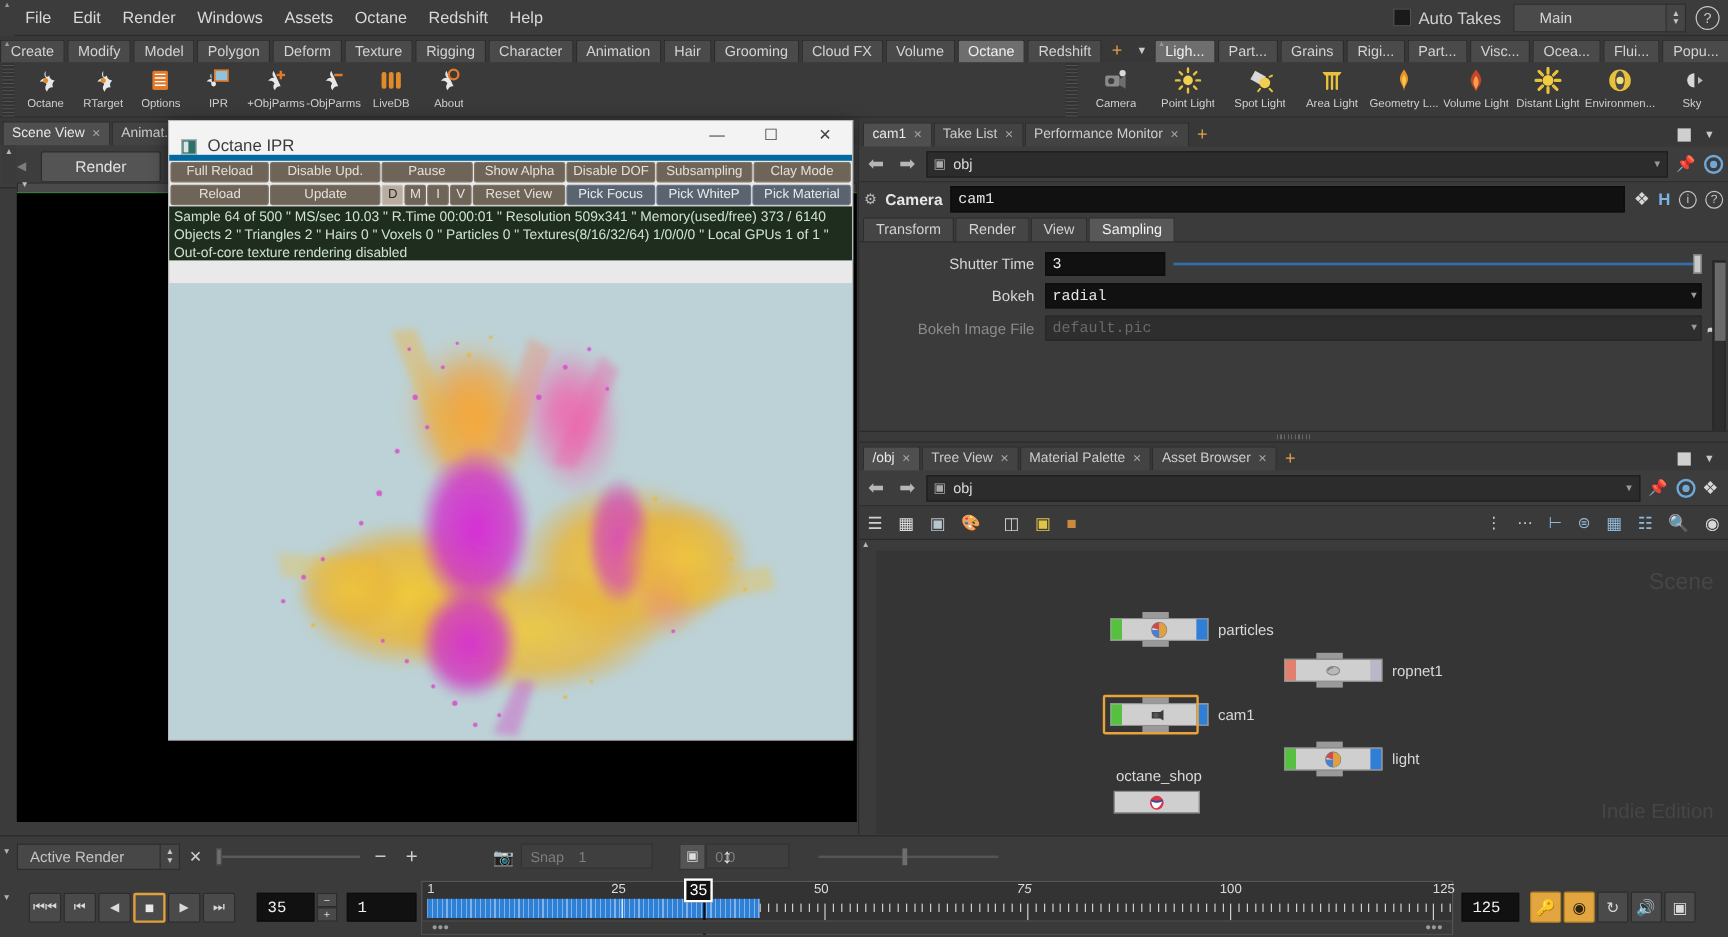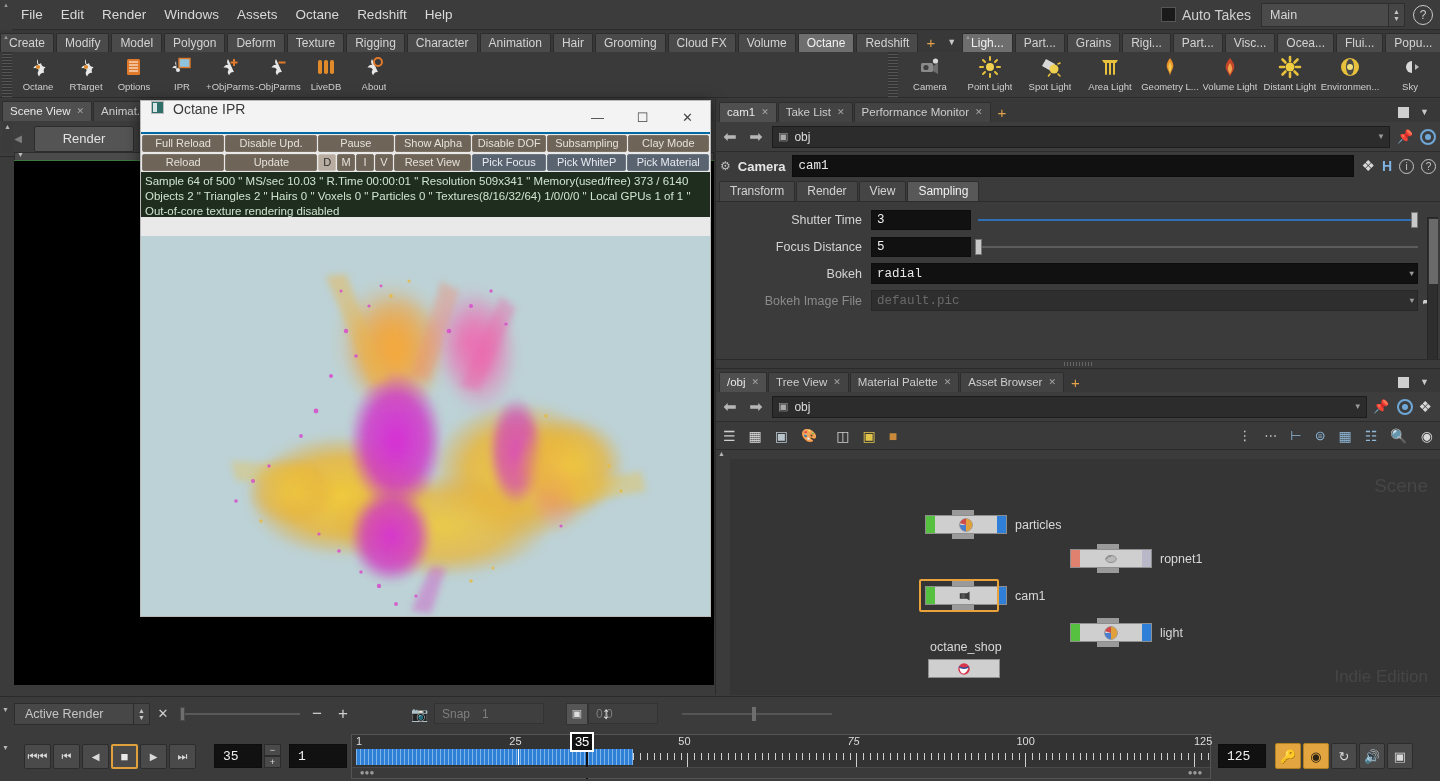--- a/index.html
+++ b/index.html
@@ -20,21 +20,21 @@
     border-bottom:1px solid #2b2b2b;
   }
   .menu-grip{ width:12px; height:30px; background:#3c3c3c; position:relative;}
   .menu-grip:after{ content:"\25B2"; font-size:6px; color:#9a9a9a; position:absolute; top:2px; left:3px;}
   .menu-item{ padding:0 9px; height:30px; line-height:30px; font-size:13.5px; color:#d9d9d9; cursor:default;}
   .menubar-right{ margin-left:auto; display:flex; align-items:center; height:30px; }
   .autotakes-box{ width:15px; height:15px; background:#1a1a1a; border:1px solid #555; margin-right:6px;}
   .autotakes-label{ font-size:14px; color:#cfcfcf; margin-right:10px;}
   .take-select{
     width:128px; height:24px; background:#4a4a4a; border:1px solid #2e2e2e;
-    display:flex; align-items:center; padding-left:8px; font-size:12.5px; color:#d6d6d6;
+    display:flex; align-items:center; padding-left:21px; font-size:12.5px; color:#d6d6d6;
   }
   .spinner{ width:16px; height:24px; background:#454545; border:1px solid #2e2e2e; border-left:none;
     display:flex; flex-direction:column; align-items:center; justify-content:center; color:#c6c6c6; font-size:7px; line-height:7px;}
   .help-circ{ width:20px; height:20px; border-radius:50%; border:1.6px solid #c9c9c9; color:#c9c9c9;
     font-size:12px; display:flex; align-items:center; justify-content:center; margin:0 7px 0 8px;}
 
   
   .shelfrow{
     position:absolute; left:0; top:30px; width:1440px; height:22px;
     background:#383838; display:flex; align-items:flex-end;
@@ -103,22 +103,22 @@
     background:#4a4a4a; border:1px solid #2d2d2d;}
   .vp-slim-bar:before{content:"\25BC"; position:absolute; left:2px; top:-2px; font-size:7px; color:#bdbdbd;}
 
   
   .iprwin{
     position:absolute; left:140px; top:100px; width:571px; height:517px;
     background:#e9e9e9; border:1px solid #b9b9b9;
     box-shadow:0 3px 14px rgba(0,0,0,.55);
   }
   .ipr-title{
-    height:33px; background:#f3f3f3; display:flex; align-items:flex-start;
-    border-bottom:2px solid #0369a1;
+    height:33px; background:#f3f3f3; display:flex; align-items:flex-end;
+    border-bottom:5px solid #0369a1;
   }
   .ipr-icon{ width:13px; height:13px; margin:0 9px 0 10px; background:#2f6f6a;
     border:1px solid #bdbdbd; position:relative;}
   .ipr-icon:after{content:""; position:absolute; left:1px; top:1px; width:4px; height:9px; background:#d8e7e5;}
   .ipr-titletext{ font-size:14px; color:#3b3b3b; }
   .ipr-winbtns{ margin-left:auto; display:flex; }
   .wbtn{ width:45px; height:33px; display:flex; align-items:center; justify-content:center;
     color:#444; font-size:13px;}
   .ipr-btnrow{ display:flex; padding:1px 0 0 1px; }
   .ibtn{
@@ -744,29 +744,20 @@
         <div class="prow">
           <div class="plabel">Shutter Time</div>
           <div class="pval">3</div>
           <div class="slider">
             <div class="strack"></div>
             <div class="sfill" style="width:99%"></div>
             <div class="sknob" style="left:calc(99% - 3px)"></div>
           </div>
         </div>
         <div class="prow">
-          <div class="plabel">Focus Distance</div>
-          <div class="pval">5</div>
-          <div class="slider">
-            <div class="strack"></div>
-            <div class="sfill" style="width:0%"></div>
-            <div class="sknob" style="left:calc(0% - 3px)"></div>
-          </div>
-        </div>
-        <div class="prow">
           <div class="plabel">Bokeh</div>
           <div class="ddfield">
             <span>radial</span>
             <span class="dd">▼</span>
           </div>
         </div>
         <div class="prow">
           <div class="plabel dim">Bokeh Image File</div>
           <div class="ddfield dim">
             <span>default.pic</span>

